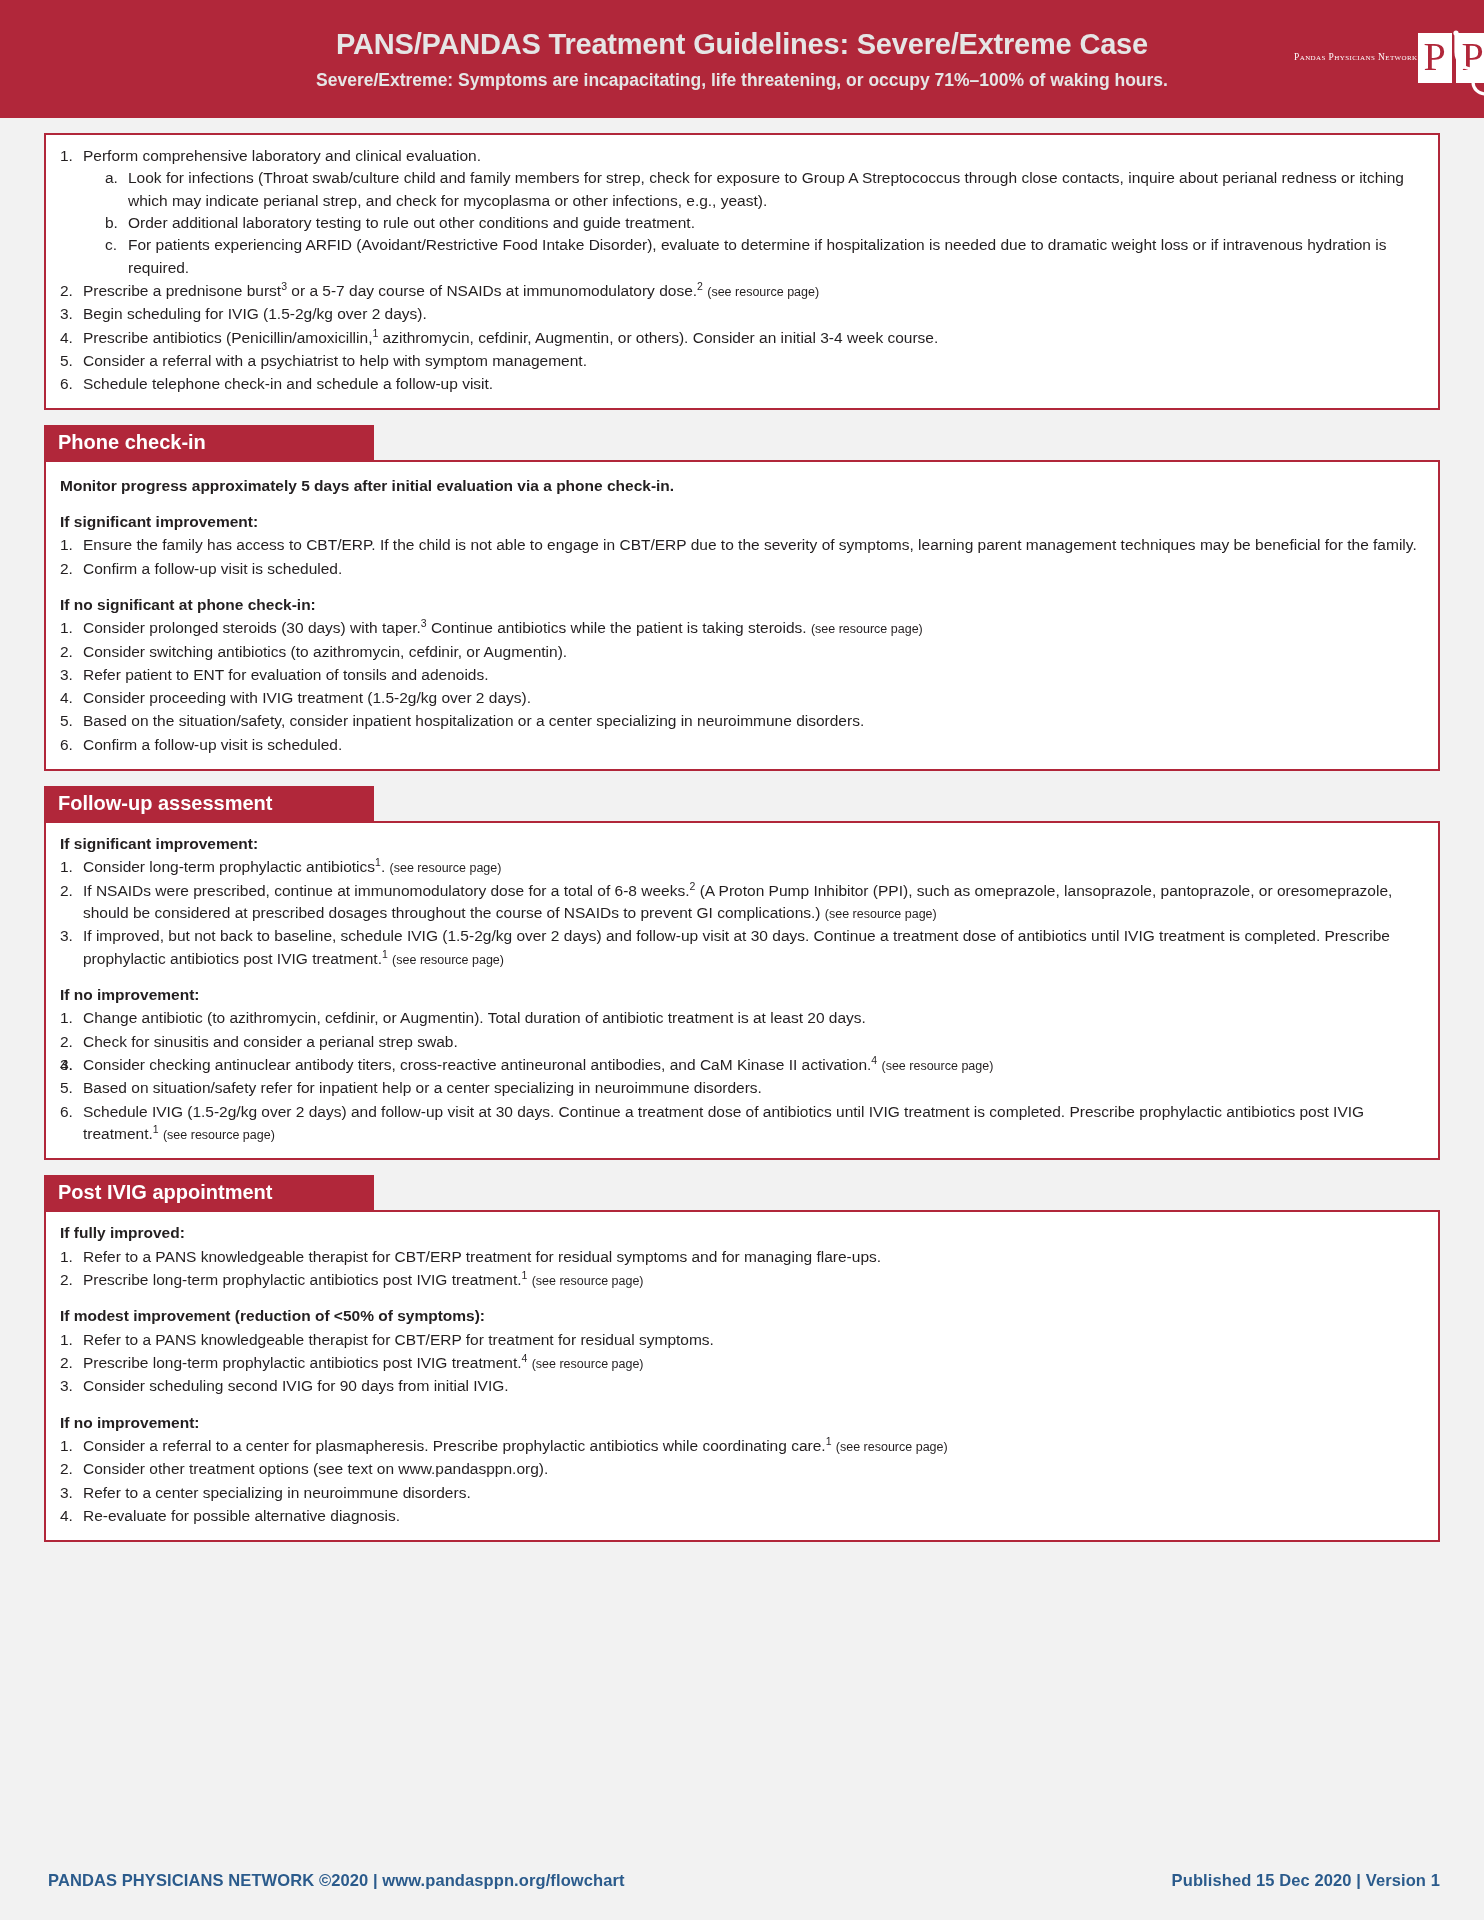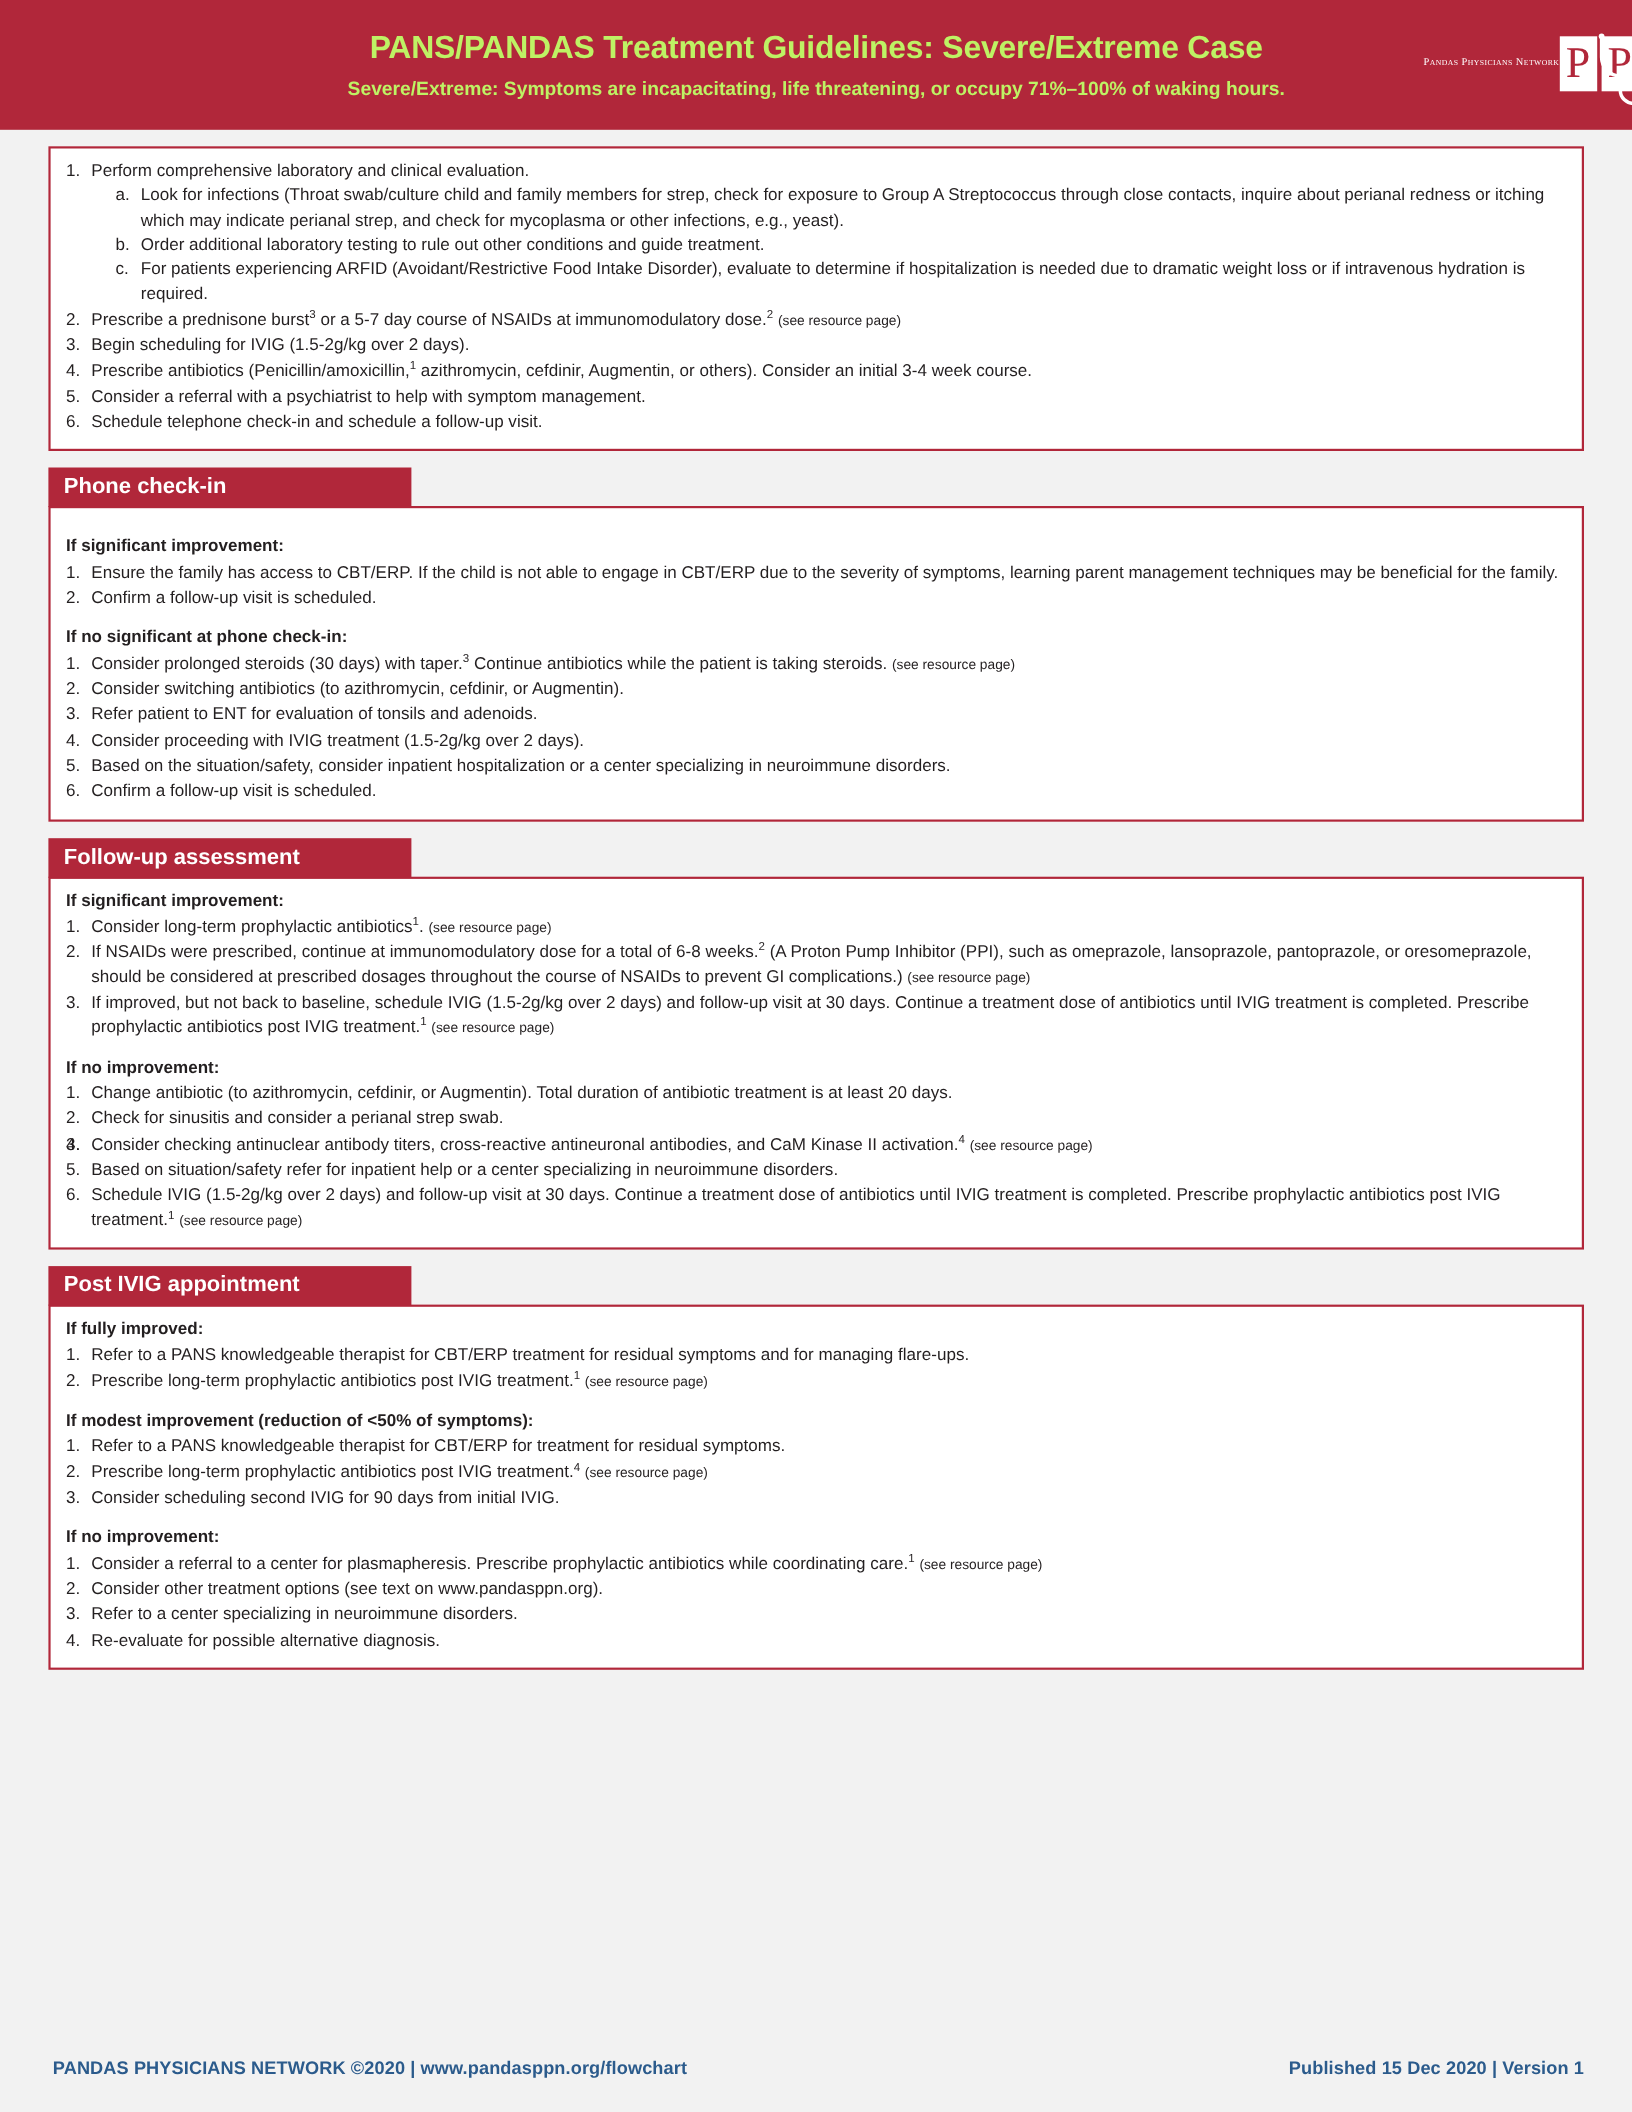--- a/index.html
+++ b/index.html
@@ -31,21 +31,21 @@
     background: #b22234;
     background: #b1273a;
     position: relative;
     display: flex;
     align-items: center;
     justify-content: center;
     box-sizing: border-box;
   }
   .header-titles {
     text-align: center;
-    color: #bef264;
+    color: #e5e5e5;
     width: 100%;
     padding: 0 210px;
     box-sizing: border-box;
   }
   .header-title {
     font-size: 29px;
     font-weight: bold;
     letter-spacing: -0.2px;
     line-height: 1.2;
     margin-bottom: 9px;
@@ -257,20 +257,21 @@
                 <li><span class="marker">c.</span><span>For patients experiencing ARFID (Avoidant/Restrictive Food Intake Disorder), evaluate to determine if hospitalization is needed due to dramatic weight loss or if intravenous hydration is required.</span></li>
               </ol></li>
             <li><span class="marker">2.</span><span>Prescribe a prednisone burst<sup>3</sup> or a 5-7 day course of NSAIDs at immunomodulatory dose.<sup>2</sup> <span class="tiny">(see resource page)</span></span></li>
             <li><span class="marker">3.</span><span>Begin scheduling for IVIG (1.5-2g/kg over 2 days).</span></li>
             <li><span class="marker">4.</span><span>Prescribe antibiotics (Penicillin/amoxicillin,<sup>1</sup> azithromycin, cefdinir, Augmentin, or others). Consider an initial 3-4 week course.</span></li>
             <li><span class="marker">5.</span><span>Consider a referral with a psychiatrist to help with symptom management.</span></li>
             <li><span class="marker">6.</span><span>Schedule telephone check-in and schedule a follow-up visit.</span></li>
           </ol>
         </div></div>
       <div class="section"><div class="section-tab">Phone check-in</div><div class="section-body">
+          <div class="lead">Monitor progress approximately 5 days after initial evaluation via a phone check-in.</div>
           <div class="subhead spaced">If significant improvement:</div>
           <ol class="list">
             <li><span class="marker">1.</span><span>Ensure the family has access to CBT/ERP. If the child is not able to engage in CBT/ERP due to the severity of symptoms, learning parent management techniques may be beneficial for the family.</span></li>
             <li><span class="marker">2.</span><span>Confirm a follow-up visit is scheduled.</span></li>
           </ol>
           <div class="subhead spaced">If no significant at phone check-in:</div>
           <ol class="list">
             <li><span class="marker">1.</span><span>Consider prolonged steroids (30 days) with taper.<sup>3</sup> Continue antibiotics while the patient is taking steroids. <span class="tiny">(see resource page)</span></span></li>
             <li><span class="marker">2.</span><span>Consider switching antibiotics (to azithromycin, cefdinir, or Augmentin).</span></li>
             <li><span class="marker">3.</span><span>Refer patient to ENT for evaluation of tonsils and adenoids.</span></li>

